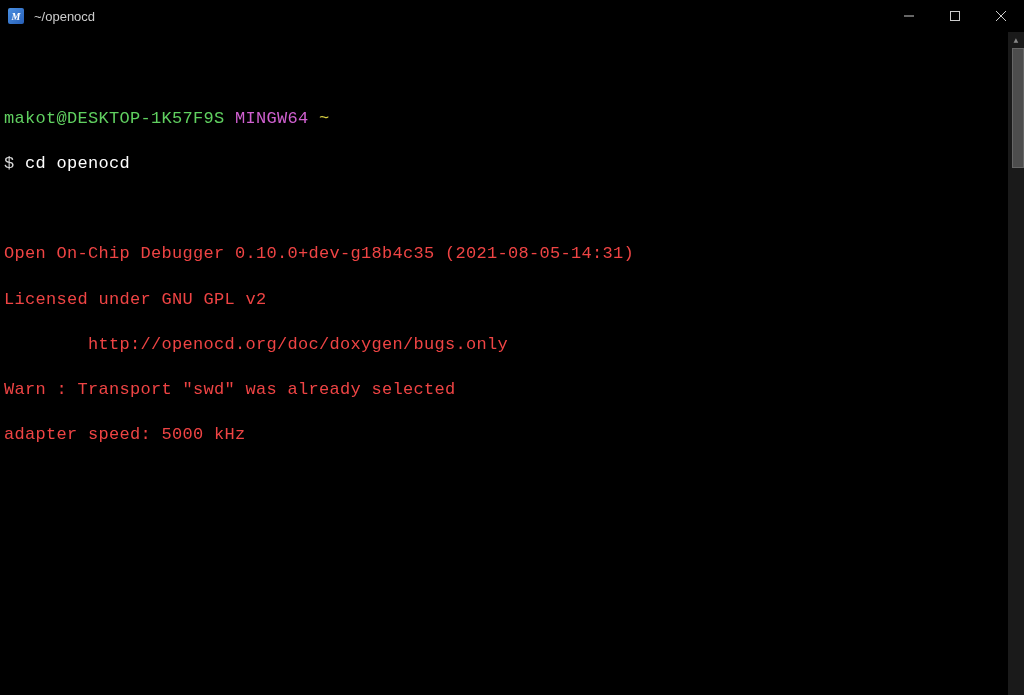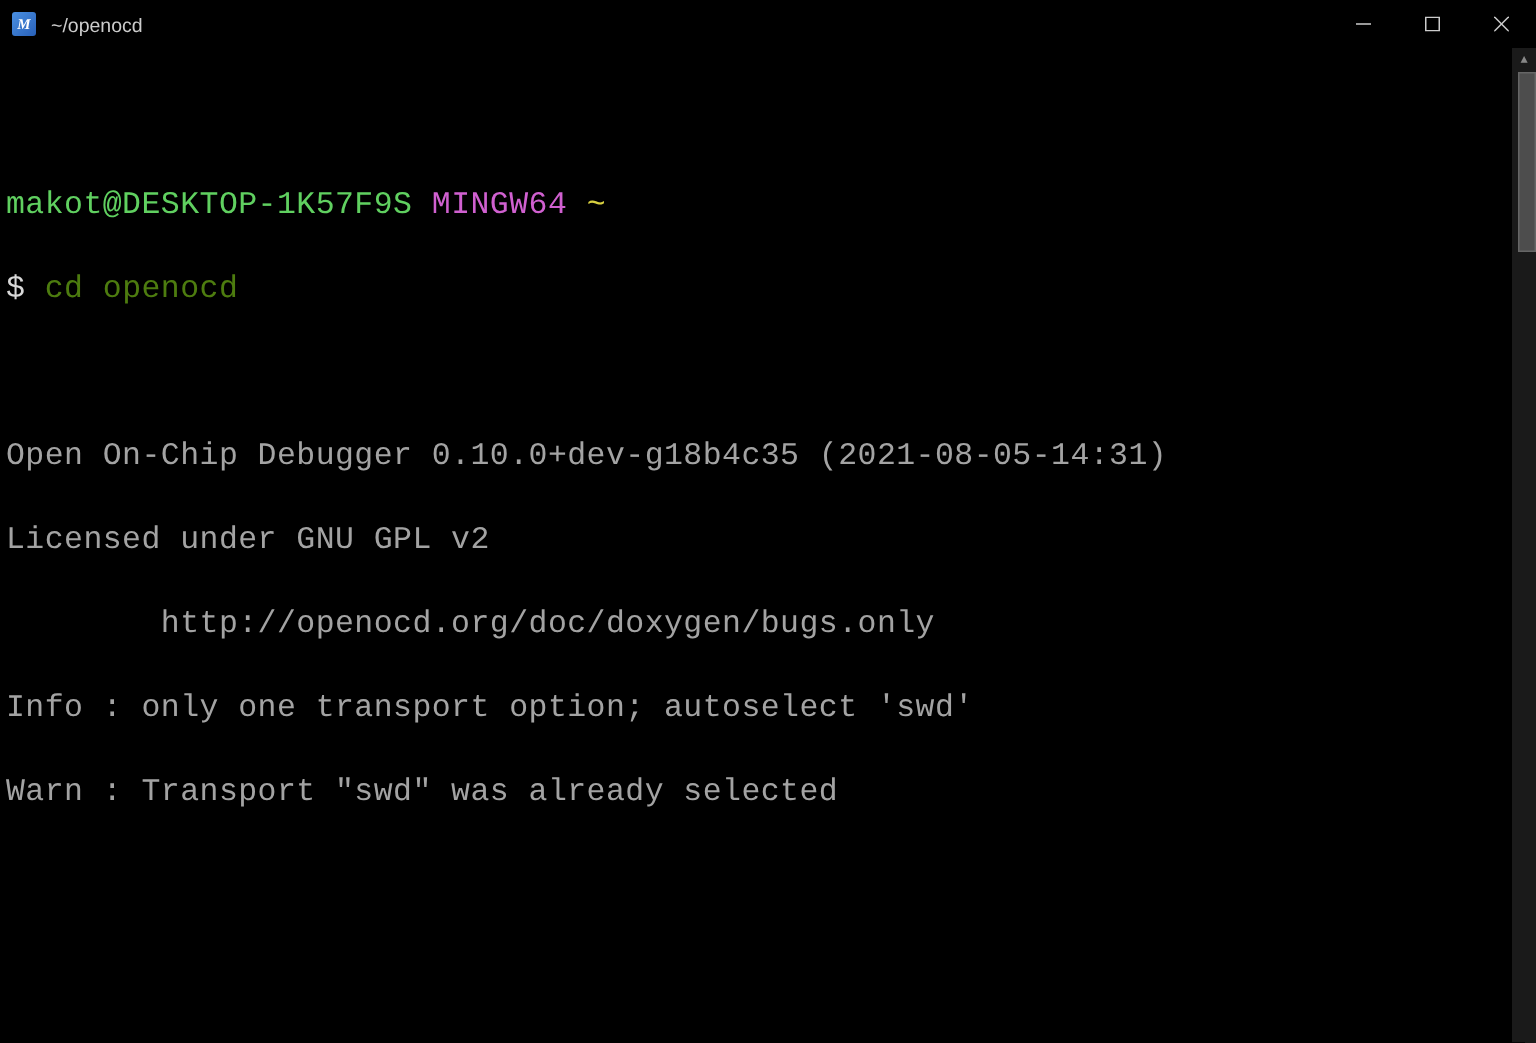--- a/index.html
+++ b/index.html
@@ -69,21 +69,21 @@
     .terminal-area {
       position: relative;
       display: flex;
       height: calc(695px - 32px);
     }
     .terminal-content {
       flex: 1;
       padding: 8px 4px 8px 4px;
       color: #d8d8d8;
       line-height: 1.33;
-      font-size: 21px;
+      font-size: 17px;
       letter-spacing: 0.3px;
       white-space: pre;
       overflow: hidden;
     }
     .scrollbar {
       width: 16px;
       background: #1a1a1a;
       position: relative;
     }
     .scrollbar-thumb {
@@ -104,22 +104,22 @@
       display: flex;
       align-items: center;
       justify-content: center;
       color: #888;
       font-size: 8px;
     }
     .prompt-user { color: #60d060; }
     .prompt-env { color: #d060d0; }
     .prompt-path { color: #d8d040; }
     .prompt-dollar { color: #d8d8d8; }
-    .cmd-text { color: #4d7c0f; }
-    .output { color: #a3a3a3; }
+    .cmd-text { color: #ffffff; }
+    .output { color: #ef4444; }
     .line { min-height: 1.33em; }
   </style>
 </head>
 <body>
 
 <div class="titlebar">
   <div class="app-icon">
     <div class="app-icon-inner">M</div>
   </div>
   <div class="title-text">~/openocd</div>
@@ -145,22 +145,22 @@
 
 <div class="terminal-area">
   <div class="terminal-content">
 <div class="line"> </div>
 <div class="line"><span class="prompt-user">makot@DESKTOP-1K57F9S</span> <span class="prompt-env">MINGW64</span> <span class="prompt-path">~</span></div>
 <div class="line"><span class="prompt-dollar">$</span> <span class="cmd-text">cd openocd</span></div>
 <div class="line"> </div>
 <div class="line output">Open On-Chip Debugger 0.10.0+dev-g18b4c35 (2021-08-05-14:31)</div>
 <div class="line output">Licensed under GNU GPL v2</div>
 <div class="line output">        http://openocd.org/doc/doxygen/bugs.only</div>
-<div class="line output">Info : only one transport option; autoselect 'swd'</div>
 <div class="line output">Warn : Transport "swd" was already selected</div>
+<div class="line output">adapter speed: 5000 kHz</div>
 <div class="line output"></div>
 
 
 
 
 
 
 
 
 

